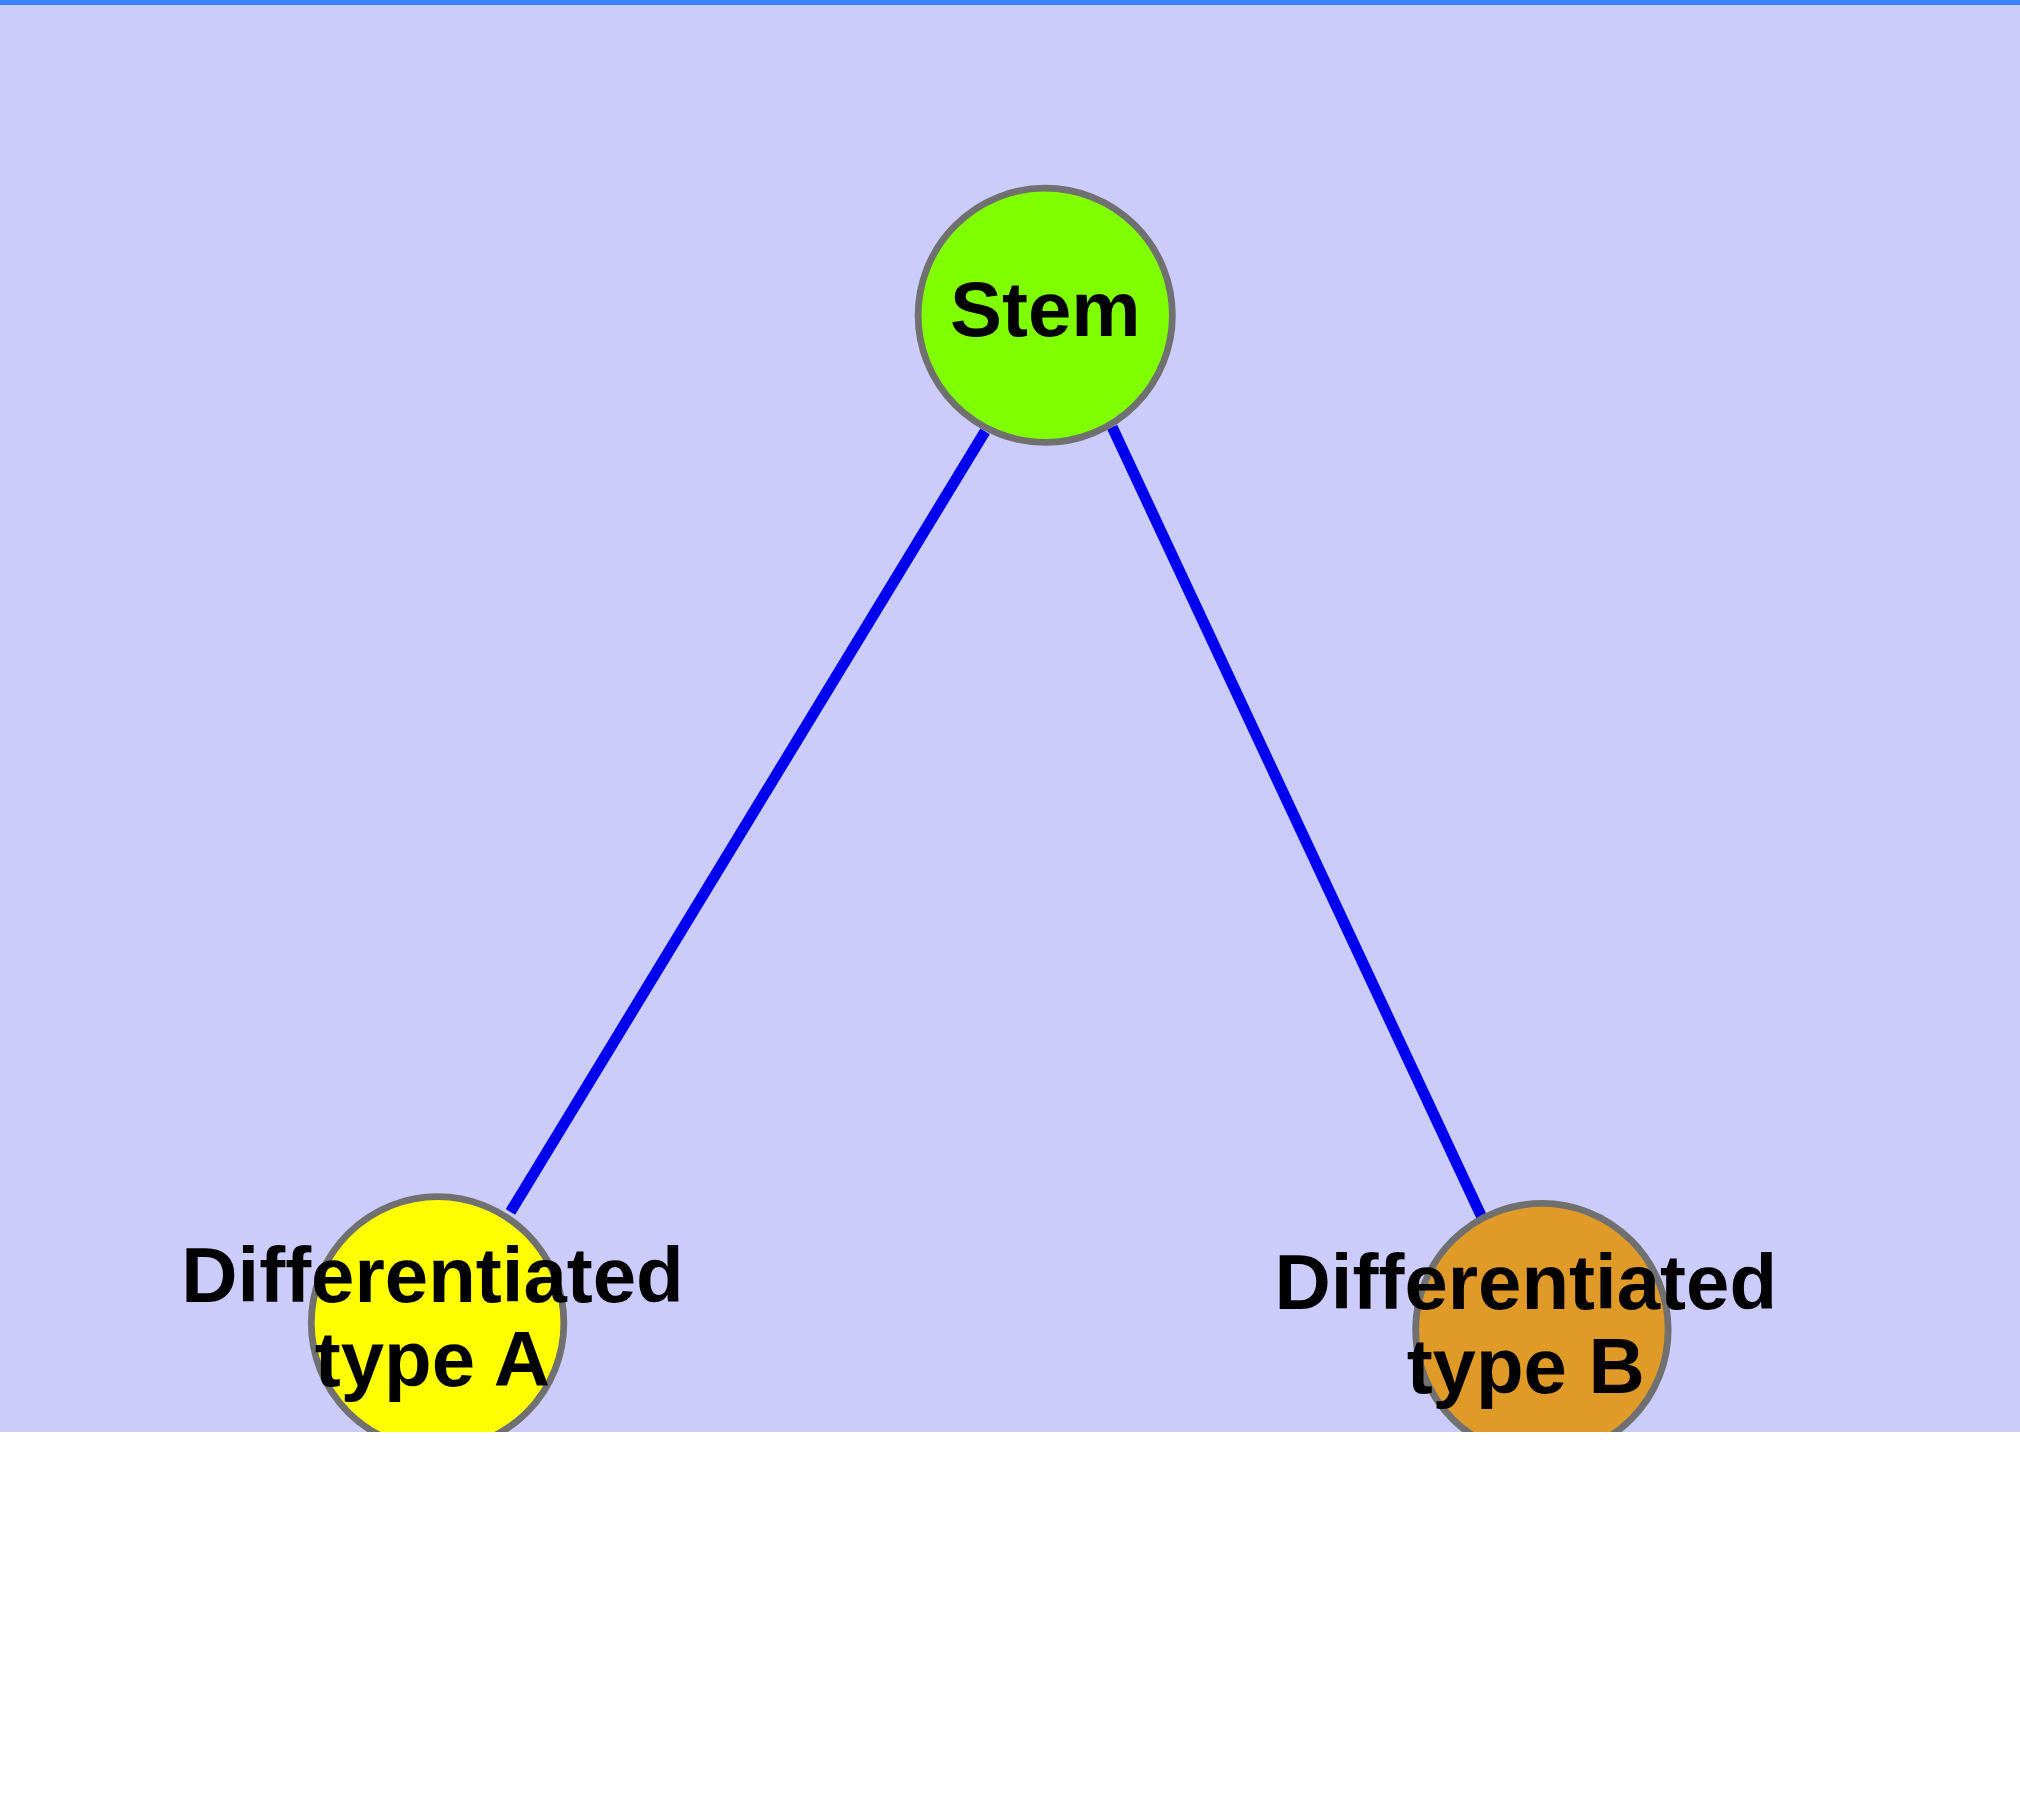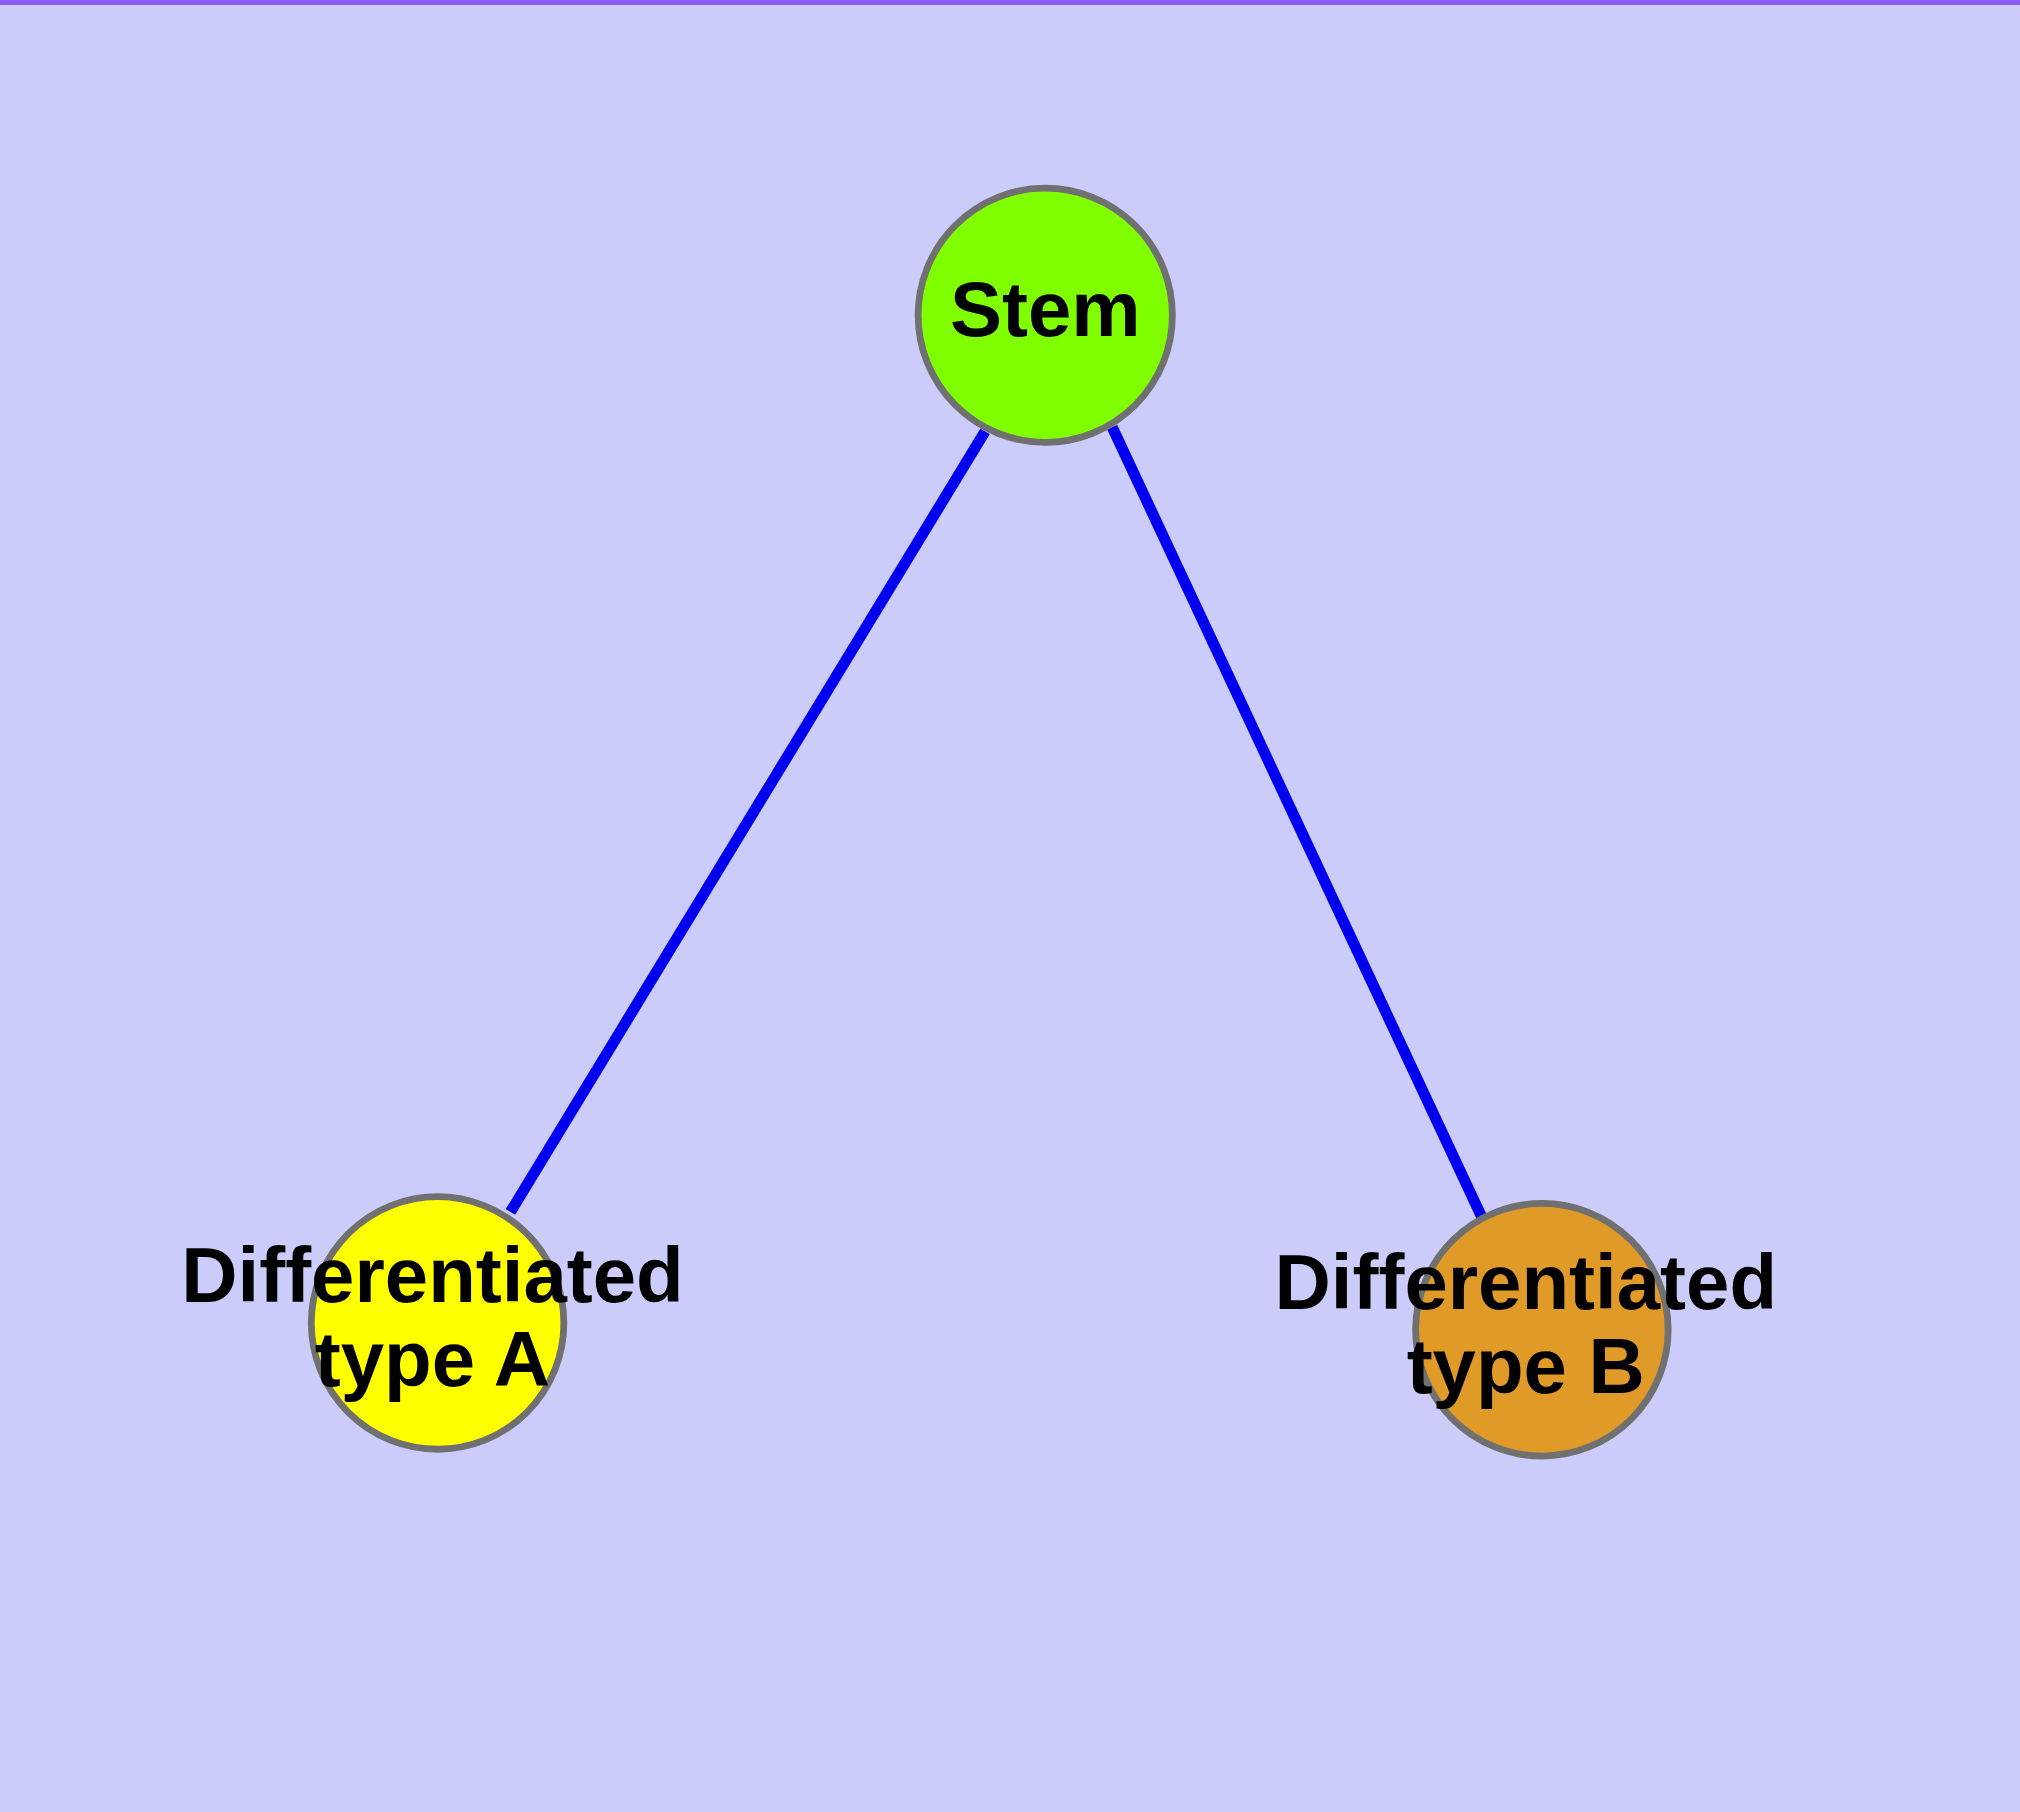--- a/index.html
+++ b/index.html
@@ -40,21 +40,21 @@
     fill: #000000;
     dominant-baseline: middle;
   }
   .edge-line {
     stroke-linecap: butt;
   }
 </style>
 </head>
 <body>
 
-<div id="canvas" style="width: 2021px; height: 1812px; background: #8b5cf6;">
+<div id="canvas" style="width: 2021px; height: 1432px; background: #3b82f6;">
   <div id="plot-area" style="background: rgb(204, 204, 250); width: 2021px; height: 1807px;"></div>
 
   <svg id="graph-svg" viewBox="0 0 2384 2138" xmlns="http://www.w3.org/2000/svg">
 
     <g>
       <line class="edge-line" x1="1162" y1="509" x2="602" y2="1430" stroke="#0000ee" stroke-width="13"></line>
       <line class="edge-line" x1="1312" y1="504" x2="1748" y2="1436" stroke="#0000ee" stroke-width="13"></line>
     </g>
 
     <g>

